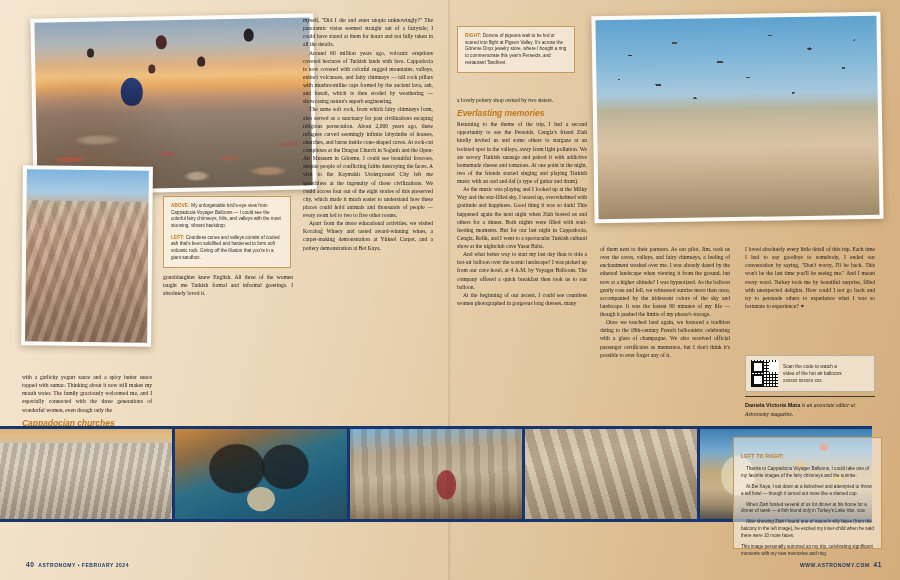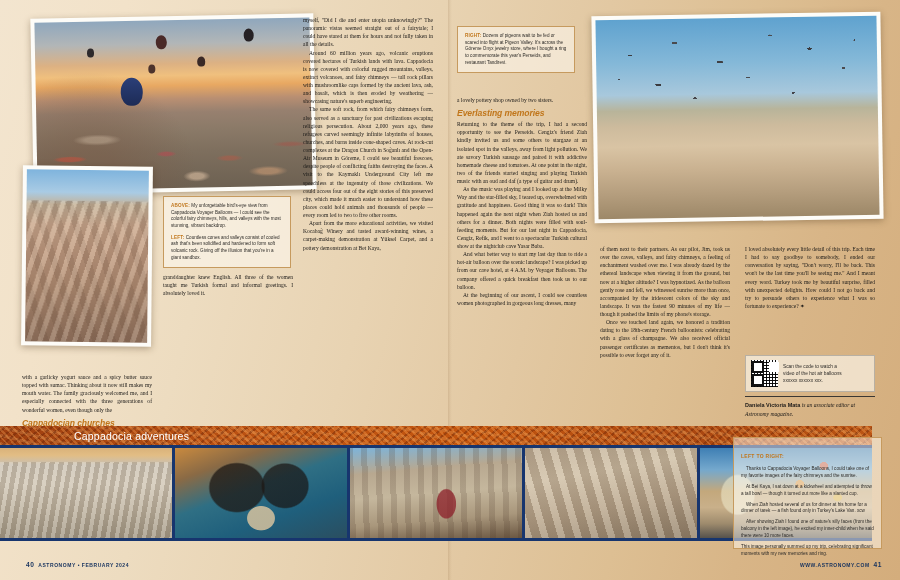--- a/index.html
+++ b/index.html
@@ -314,23 +314,20 @@
       <div>video of the hot air balloons</div>
       <div>xxxxxx xxxxxx xxx.</div>
     </div>
   </div>
 
   <div class="byline" style="left:745px; top:396px; width:130px;">
     <b>Daniela Victoria Mata</b><i> is an associate editor at Astronomy magazine.</i>
   </div>
 
   <div class="strip" style="top:426px;">
-    <div class="strip-head">
-      <div class="strip-title">Cappadocia adventures</div>
-    </div>
     <div class="strip-body">
       <div class="thumb t1"></div>
       <div class="thumb t2"></div>
       <div class="thumb t3"></div>
       <div class="thumb t4"></div>
       <div class="thumb t5"></div>
     </div>
   </div>
 
   <div class="strip-caption" style="left:733px; top:437px; width:149px; height:112px;">

